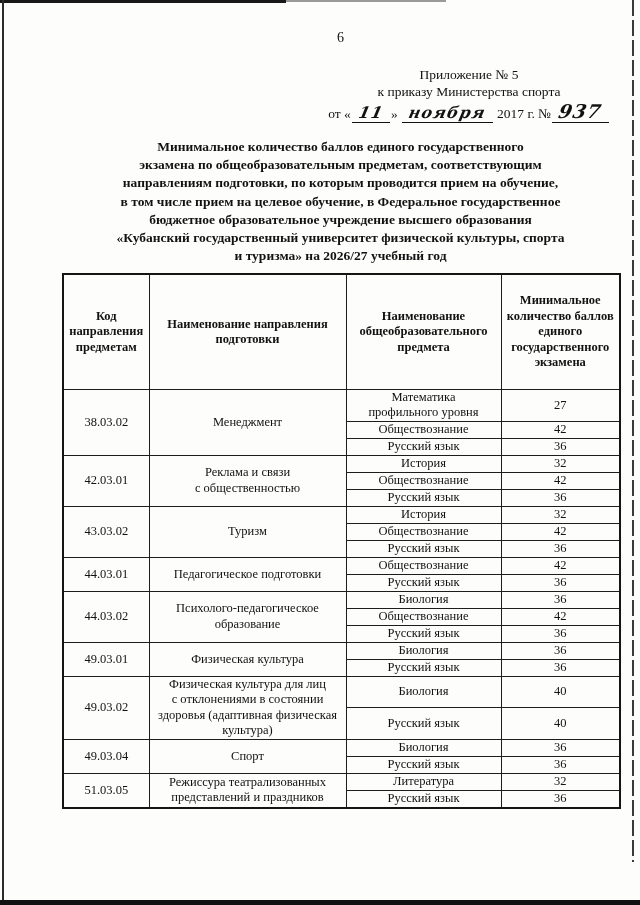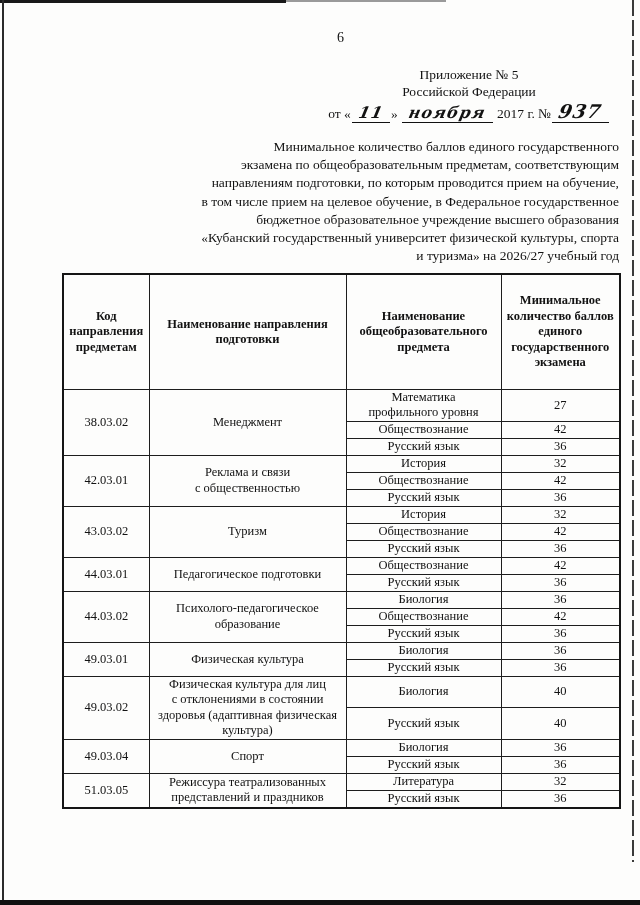--- a/index.html
+++ b/index.html
@@ -27,22 +27,22 @@
   .hand{
     display:inline-block;
     font-family:"DejaVu Serif", serif;
     font-style:italic;font-weight:bold;
     font-size:16px;letter-spacing:1px;
     transform:skewX(-12deg);
   }
   .hand.big{font-size:19px;}
   .title{
     margin-top:15px;
-    font-weight:normal;font-size:13.5px;line-height:18.2px;
-    text-align:right;white-space:pre-line;
+    font-weight:bold;font-size:13.5px;line-height:18.2px;
+    text-align:center;white-space:pre-line;
   }
   table.scores{
     margin-top:8px;
     border-collapse:collapse;
     width:557px;table-layout:fixed;
     border:2px solid #151515;
   }
   table.scores th, table.scores td{
     border:1.5px solid #1d1d1d;
     text-align:center;vertical-align:middle;
@@ -61,21 +61,21 @@
   <div class="edge-top-fade"></div>
   <div class="edge-left"></div>
   <div class="edge-right"></div>
   <div class="edge-bottom"></div>
 
   <div class="content">
     <div class="page-num">6</div>
 
     <div class="appendix">
       <div>Приложение № 5</div>
-      <div>Российской Федерации</div>
+      <div>к приказу Министерства спорта</div>
       <div class="date-line"><span>от «</span><span class="uline"><span class="hand">11</span></span><span>»</span> <span class="uline"><span class="hand">ноября</span></span> <span>2017 г. №</span><span class="uline"><span class="hand big">937</span></span></div>
     </div>
 
     <div class="title">Минимальное количество баллов единого государственного
 экзамена по общеобразовательным предметам, соответствующим
 направлениям подготовки, по которым проводится прием на обучение,
 в том числе прием на целевое обучение, в Федеральное государственное
 бюджетное образовательное учреждение высшего образования
 «Кубанский государственный университет физической культуры, спорта
 и туризма» на 2026/27 учебный год</div>

